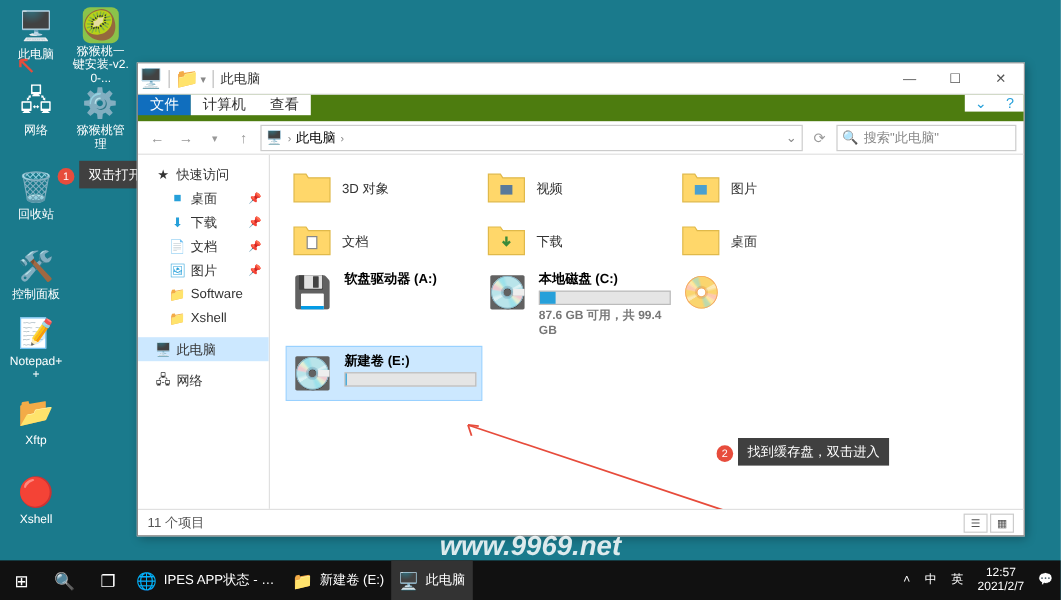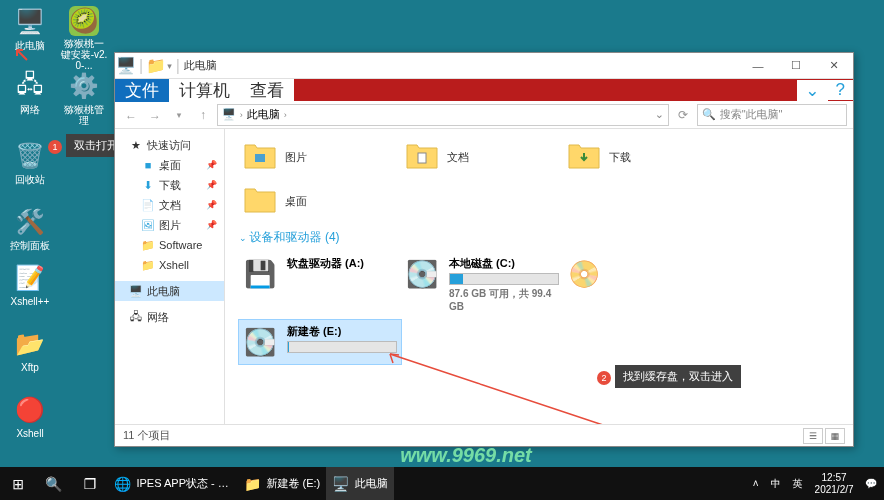--- a/index.html
+++ b/index.html
@@ -12,21 +12,21 @@
 .dicon .lbl { line-height: 1.1; word-break: break-all; }
 
 
 .window { position: absolute; left: 114px; top: 52px; width: 740px; height: 395px; background: white; border: 1px solid #888; box-shadow: 2px 2px 8px rgba(0,0,0,0.3); display: flex; flex-direction: column; }
 .titlebar { height: 26px; display: flex; align-items: center; background: white; border-bottom: 1px solid #e0e0e0; }
 .titlebar .ticon { width: 22px; display: flex; justify-content: center; }
 .titlebar .ttext { font-size: 11px; color: #333; }
 .winbtns { margin-left: auto; display: flex; }
 .winbtn { width: 38px; height: 26px; display: flex; align-items: center; justify-content: center; font-size: 11px; color: #555; }
 
-.menubar { height: 22px; background: #b91c1c; color: white; display: flex; align-items: center; font-size: 17px; }
+.menubar { height: 22px; background: #4d7c0f; color: white; display: flex; align-items: flex-start; font-size: 12px; }
 .menuitem { padding: 0 10px; display: flex; align-items: center; }
 .menuitem.active { background: #106ebe; }
 
 .addrbar { height: 28px; display: flex; align-items: center; padding: 2px 6px; gap: 4px; border-bottom: 1px solid #e0e0e0; }
 .navbtn { width: 20px; height: 20px; display: flex; align-items: center; justify-content: center; color: #999; font-size: 12px; }
 .addrbox { flex: 1; height: 22px; border: 1px solid #ccc; display: flex; align-items: center; padding: 0 4px; font-size: 11px; gap: 4px; }
 .addrbox .chev { color: #888; font-size: 9px; }
 .searchbox { width: 150px; height: 22px; border: 1px solid #ccc; display: flex; align-items: center; padding: 0 4px; font-size: 11px; color: #888; gap: 4px; }
 
 .body { flex: 1; display: flex; min-height: 0; }
@@ -56,21 +56,21 @@
 .statusbar .viewbtns { margin-left: auto; display: flex; gap: 2px; }
 .viewbtn { width: 20px; height: 16px; border: 1px solid #ccc; font-size: 9px; display: flex; align-items: center; justify-content: center; }
 
 
 .anno-arrow { position: absolute; left: 12px; top: 45px; width: 20px; height: 20px; pointer-events: none; }
 .anno-badge { position: absolute; width: 14px; height: 14px; border-radius: 50%; background: #e74c3c; color: white; font-size: 9px; display: flex; align-items: center; justify-content: center; }
 .anno-tip { position: absolute; background: #404040; color: white; font-size: 11px; padding: 4px 8px; white-space: nowrap; }
 .anno-line { position: absolute; pointer-events: none; }
 
 
-.watermark { position: absolute; left: 50%; top: 455px; transform: translate(-50%, -50%); color: #86efac; font-size: 20px; font-style: italic; font-weight: bold; opacity: 0.85; pointer-events: none; margin-left: 24px; }
+.watermark { position: absolute; left: 50%; top: 455px; transform: translate(-50%, -50%); color: #ffffff; font-size: 23px; font-style: italic; font-weight: bold; opacity: 0.85; pointer-events: none; }
 
 
 .taskbar { position: absolute; bottom: 0; left: 0; width: 100%; height: 33px; background: #111; display: flex; align-items: center; color: white; font-size: 11px; }
 .tbtn { height: 33px; min-width: 36px; display: flex; align-items: center; justify-content: center; padding: 0 6px; gap: 5px; }
 .tbtn.active { background: #333; }
 .tbtn .ticon2 { font-size: 14px; }
 .tray { margin-left: auto; display: flex; align-items: center; height: 100%; }
 .tray .titem { padding: 0 6px; font-size: 10px; text-align: center; line-height: 1.2; }
 
 
@@ -100,21 +100,21 @@
   <div class="dicon" style="top:140px;left:6px">
     <div class="ico">🗑️</div>
     <div class="lbl">回收站</div>
   </div>
   <div class="dicon" style="top:206px;left:6px">
     <div class="ico">🛠️</div>
     <div class="lbl">控制面板</div>
   </div>
   <div class="dicon" style="top:262px;left:6px">
     <div class="ico" style="color:#8bc34a">📝</div>
-    <div class="lbl">Xshell++</div>
+    <div class="lbl">Notepad++</div>
   </div>
   <div class="dicon" style="top:328px;left:6px">
     <div class="ico" style="color:#1b9e77">📂</div>
     <div class="lbl">Xftp</div>
   </div>
   <div class="dicon" style="top:394px;left:6px">
     <div class="ico" style="color:#e74c3c">🔴</div>
     <div class="lbl">Xshell</div>
   </div>
 </div>
@@ -212,20 +212,37 @@
           <span>网络</span>
         </div>
     </div>
 
     <div class="content">
       <div class="folder-grid">
         <div class="folder-item">
             <div class="fico">
               <svg class="foldersvg" viewBox="0 0 34 30">
                 <path d="M2 8 L2 26 L32 26 L32 6 L14 6 L12 3 L2 3 Z" fill="#ffd76a" stroke="#e0b94a"></path>
+              </svg>
+            </div>
+            <div class="fname">3D 对象</div>
+          </div>
+        <div class="folder-item">
+            <div class="fico">
+              <svg class="foldersvg" viewBox="0 0 34 30">
+                <path d="M2 8 L2 26 L32 26 L32 6 L14 6 L12 3 L2 3 Z" fill="#ffd76a" stroke="#e0b94a"></path>
+                <rect x="12" y="12" width="10" height="8" fill="#5a7a9a"></rect>
+              </svg>
+            </div>
+            <div class="fname">视频</div>
+          </div>
+        <div class="folder-item">
+            <div class="fico">
+              <svg class="foldersvg" viewBox="0 0 34 30">
+                <path d="M2 8 L2 26 L32 26 L32 6 L14 6 L12 3 L2 3 Z" fill="#ffd76a" stroke="#e0b94a"></path>
                 <rect x="12" y="12" width="10" height="8" fill="#4aa0d0"></rect>
               </svg>
             </div>
             <div class="fname">图片</div>
           </div>
         <div class="folder-item">
             <div class="fico">
               <svg class="foldersvg" viewBox="0 0 34 30">
                 <path d="M2 8 L2 26 L32 26 L32 6 L14 6 L12 3 L2 3 Z" fill="#ffd76a" stroke="#e0b94a"></path>
                 <rect x="13" y="11" width="8" height="10" fill="white" stroke="#888"></rect>
@@ -245,21 +262,20 @@
         <div class="folder-item">
             <div class="fico">
               <svg class="foldersvg" viewBox="0 0 34 30">
                 <path d="M2 8 L2 26 L32 26 L32 6 L14 6 L12 3 L2 3 Z" fill="#ffd76a" stroke="#e0b94a"></path>
               </svg>
             </div>
             <div class="fname">桌面</div>
           </div>
       </div>
 
-      <div class="section-hdr" style="margin-top:8px"><span class="caret">⌄</span><span>设备和驱动器 (4)</span></div>
       <div class="folder-grid">
         <div class="drive-item" style="width:162px">
           <div class="drive-ico">💾</div>
           <div class="drive-info">
               <div>软盘驱动器 (A:)</div>
             </div>
         </div>
         <div class="drive-item" style="width:162px">
           <div class="drive-ico">💽</div>
           <div class="drive-info">

